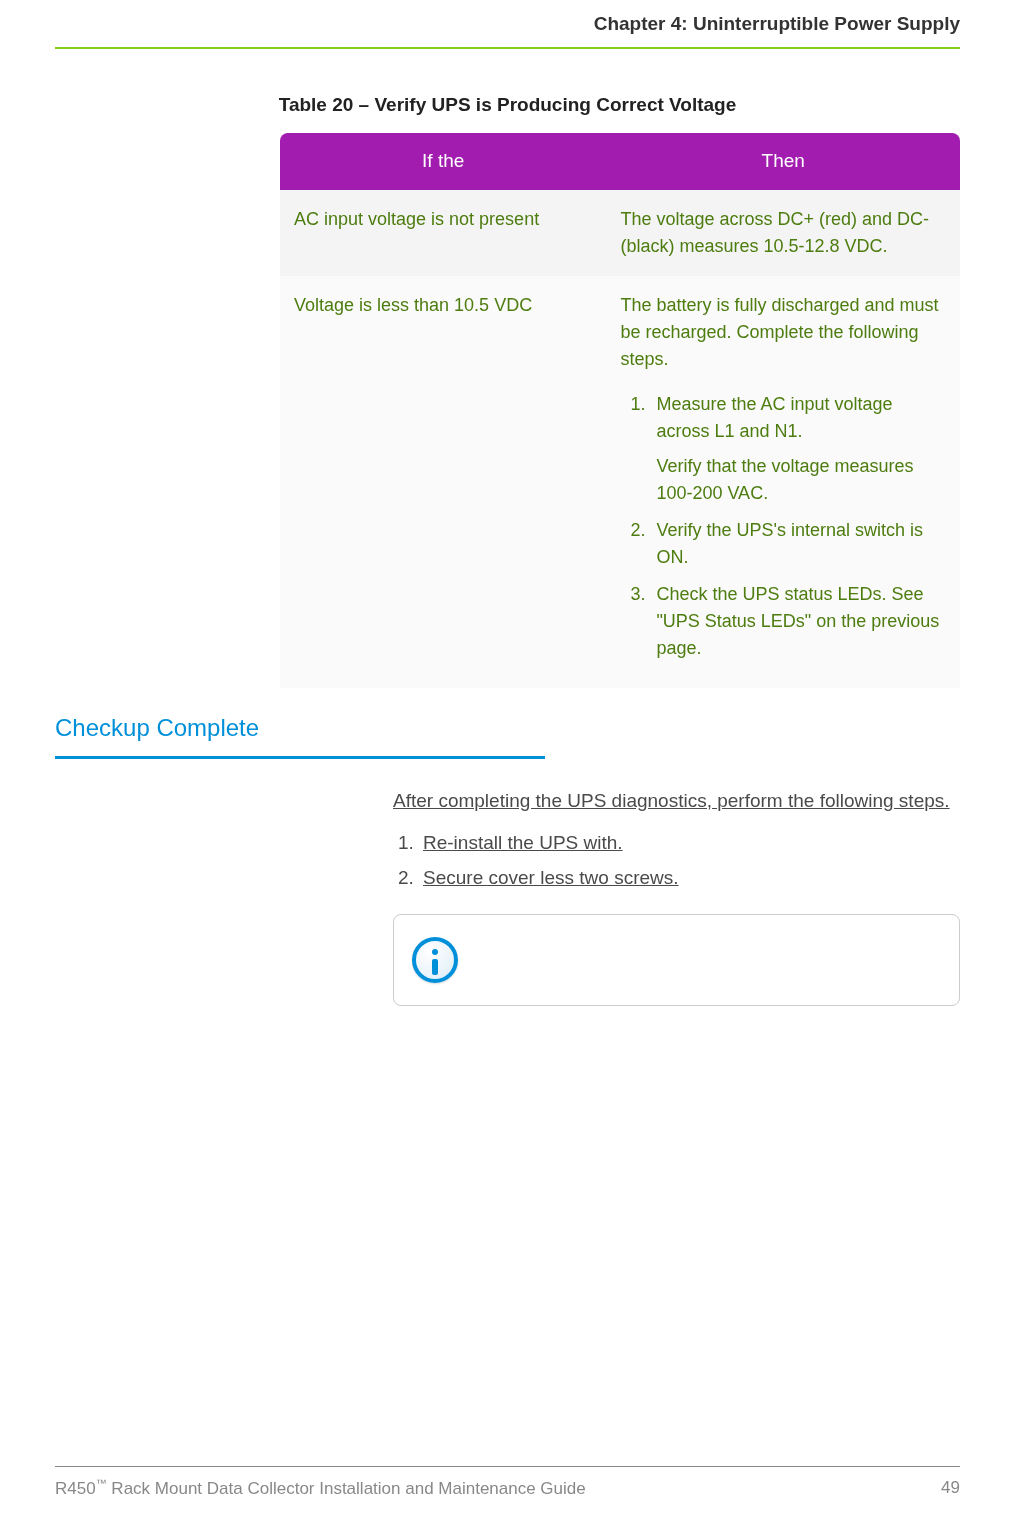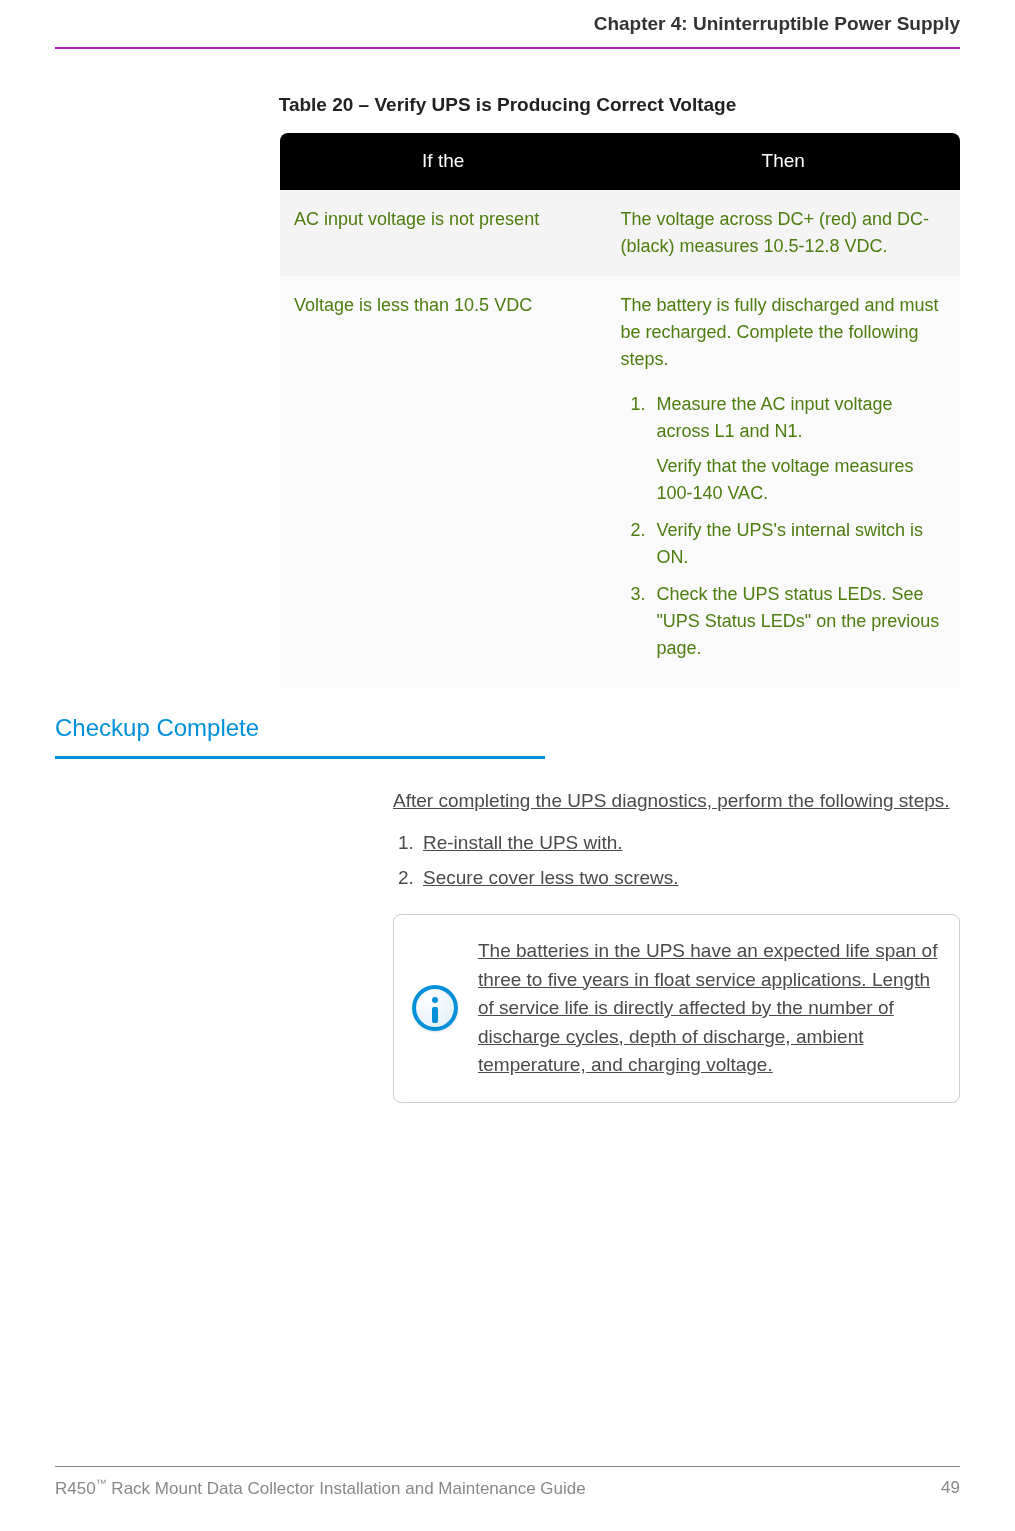--- a/index.html
+++ b/index.html
@@ -17,40 +17,40 @@
       padding: 0 55px;
       line-height: 1.5;
     }
     .header {
       text-align: right;
       font-weight: 600;
       color: #333;
       font-size: 19px;
       padding-top: 10px;
       padding-bottom: 8px;
-      border-bottom: 2px solid #a21caf;
+      border-bottom: 2px solid #84cc16;
     }
     .table-caption {
       text-align: center;
       font-weight: 700;
       color: #222;
       margin-top: 42px;
       margin-bottom: 14px;
       font-size: 19px;
     }
     .table-wrapper {
       margin-left: 225px;
     }
     table {
       width: 100%;
       border-collapse: separate;
       border-spacing: 0;
     }
     thead th {
-      background: #000000;
+      background: #a21caf;
       color: #fff;
       font-weight: 400;
       text-align: center;
       padding: 14px 10px;
       font-size: 19px;
     }
     thead th:first-child {
       border-top-left-radius: 8px;
     }
     thead th:last-child {
@@ -191,21 +191,21 @@
         <td>AC input voltage is not present</td>
         <td>The voltage across DC+ (red) and DC- (black) measures 10.5-12.8 VDC.</td>
       </tr>
       <tr>
         <td>Voltage is less than 10.5 VDC</td>
         <td>
           <span>The battery is fully discharged and must be recharged. Complete the following steps.</span>
           <ol>
             <li>
               <span>Measure the AC input voltage across L1 and N1.</span>
-              <p>Verify that the voltage measures 100-140 VAC.</p>
+              <p>Verify that the voltage measures 100-200 VAC.</p>
             </li>
             <li>Verify the UPS's internal switch is ON.</li>
             <li>Check the UPS status LEDs. See "UPS Status LEDs" on the previous page.</li>
           </ol>
         </td>
       </tr>
     </tbody>
   </table>
 </div>
 
@@ -215,21 +215,20 @@
   <p>After completing the UPS diagnostics, perform the following steps.</p>
   <ol>
     <li>Re-install the UPS with.</li>
     <li>Secure cover less two screws.</li>
   </ol>
 
   <div class="info-box">
     <div class="info-icon-wrap">
       <div class="info-icon"></div>
     </div>
-    <div class="info-text">The batteries in the UPS have an expected life span of three to five years in float service applications. Length of service life is directly affected by the number of discharge cycles, depth of discharge, ambient temperature, and charging voltage.</div>
   </div>
 </div>
 
 <div class="footer">
   <div>
     <span>R450</span><span class="tm">™</span><span> Rack Mount Data Collector Installation and Maintenance Guide</span>
   </div>
   <div>49</div>
 </div>
 

